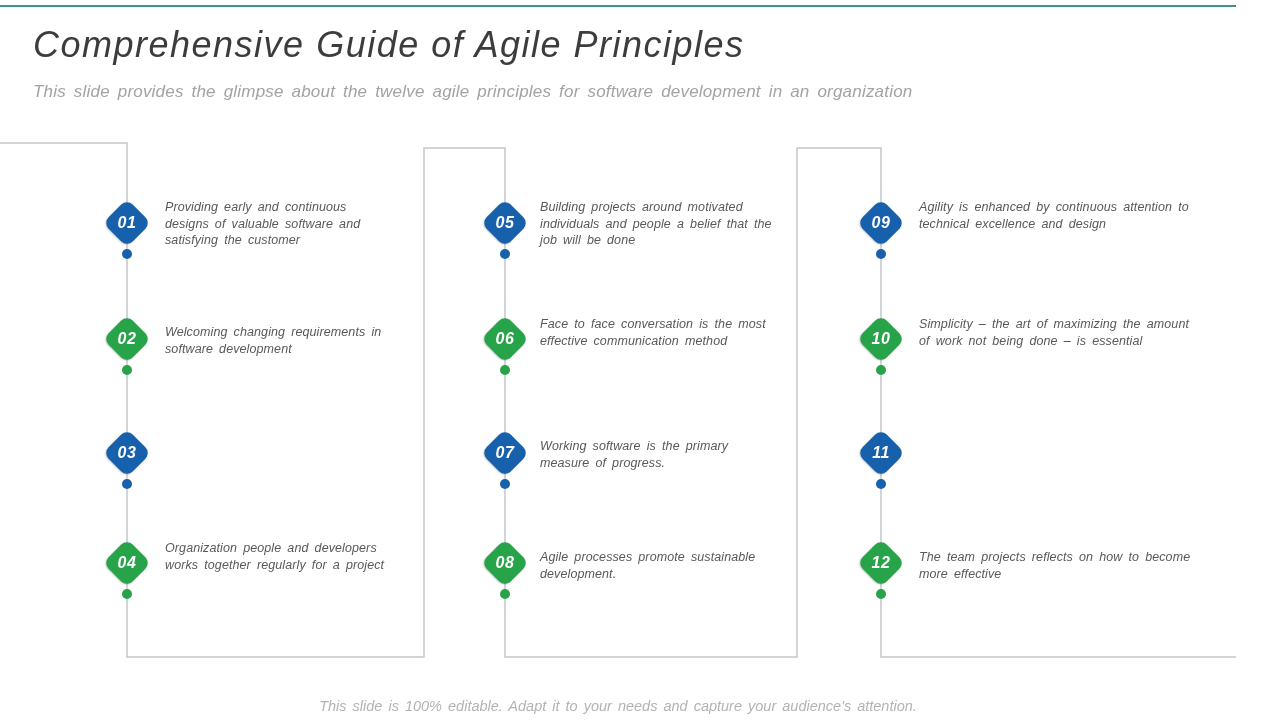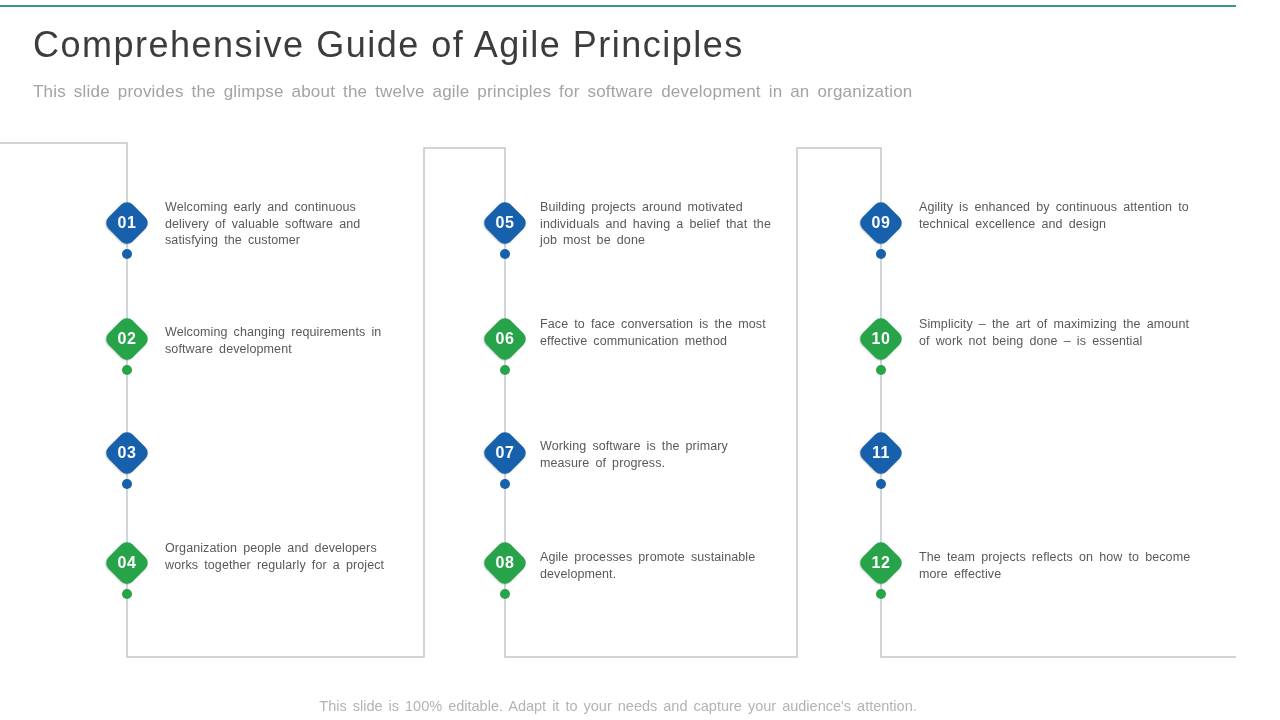--- a/index.html
+++ b/index.html
@@ -1,17 +1,17 @@
 <!DOCTYPE html>
 <html><head>
 <meta charset="utf-8">
 <style>
   html,body{margin:0;padding:0;}
   body{font-family:"Liberation Sans","DejaVu Sans",sans-serif;background:#ffffff;}
-  .slide{position:relative;width:1236px;height:720px;background:#ffffff;overflow:hidden;}
+  .slide{position:relative;width:1236px;height:720px;background:#ffffff;overflow:hidden;font-style:italic;}
 
   
   .accent-line{position:absolute;left:0;top:5px;width:1258px;height:2px;background:#3f9488;}
   .accent-circle{position:absolute;top:0;width:11px;height:11px;border:2px solid #3f9488;border-radius:50%;background:#ffffff;}
   .accent-circle.c1{left:1246px;}
   .accent-circle.c2{left:1261px;}
 
   
   .title{position:absolute;left:33px;top:24px;font-size:36px;font-weight:400;letter-spacing:1.5px;color:#3c3c3c;}
   .subtitle{position:absolute;left:33px;top:82px;font-size:17px;color:#a3a3a3;word-spacing:3px;letter-spacing:.2px;}
@@ -50,21 +50,21 @@
   <div class="subtitle">This slide provides the glimpse about the twelve agile principles for software development in an organization</div>
 
   <svg class="connector-svg" width="1280" height="720" viewBox="0 0 1280 720">
     <polyline points="0,143 127,143 127,657 424,657 424,148 505,148 505,657 797,657 797,148 881,148 881,657 1280,657" fill="none" stroke="#c3c7ca" stroke-width="1.5"></polyline>
   </svg>
 
   <div class="diamond" style="left:110px;top:206px" data-color="blue">
       <span class="num">01</span>
     </div>
   <div class="dot" style="left:122px;top:249px" data-color="blue"></div>
-  <div class="item-text" style="left:165px;top:199px;width:220px">Welcoming early and continuous delivery of valuable software and satisfying the customer</div>
+  <div class="item-text" style="left:165px;top:199px;width:220px">Providing early and continuous designs of valuable software and satisfying the customer</div>
 
   <div class="diamond" style="left:110px;top:322px" data-color="green">
       <span class="num">02</span>
     </div>
   <div class="dot" style="left:122px;top:365px" data-color="green"></div>
   <div class="item-text" style="left:165px;top:324px;width:220px">Welcoming changing requirements in software development</div>
 
   <div class="diamond" style="left:110px;top:436px" data-color="blue">
       <span class="num">03</span>
     </div>
@@ -73,21 +73,21 @@
   <div class="diamond" style="left:110px;top:546px" data-color="green">
       <span class="num">04</span>
     </div>
   <div class="dot" style="left:122px;top:589px" data-color="green"></div>
   <div class="item-text" style="left:165px;top:540px;width:220px">Organization people and developers works together regularly for a project</div>
 
   <div class="diamond" style="left:488px;top:206px" data-color="blue">
       <span class="num">05</span>
     </div>
   <div class="dot" style="left:500px;top:249px" data-color="blue"></div>
-  <div class="item-text" style="left:540px;top:199px;width:235px">Building projects around motivated individuals and having a belief that the job most be done</div>
+  <div class="item-text" style="left:540px;top:199px;width:235px">Building projects around motivated individuals and people a belief that the job will be done</div>
 
   <div class="diamond" style="left:488px;top:322px" data-color="green">
       <span class="num">06</span>
     </div>
   <div class="dot" style="left:500px;top:365px" data-color="green"></div>
   <div class="item-text" style="left:540px;top:316px;width:235px">Face to face conversation is the most effective communication method</div>
 
   <div class="diamond" style="left:488px;top:436px" data-color="blue">
       <span class="num">07</span>
     </div>

